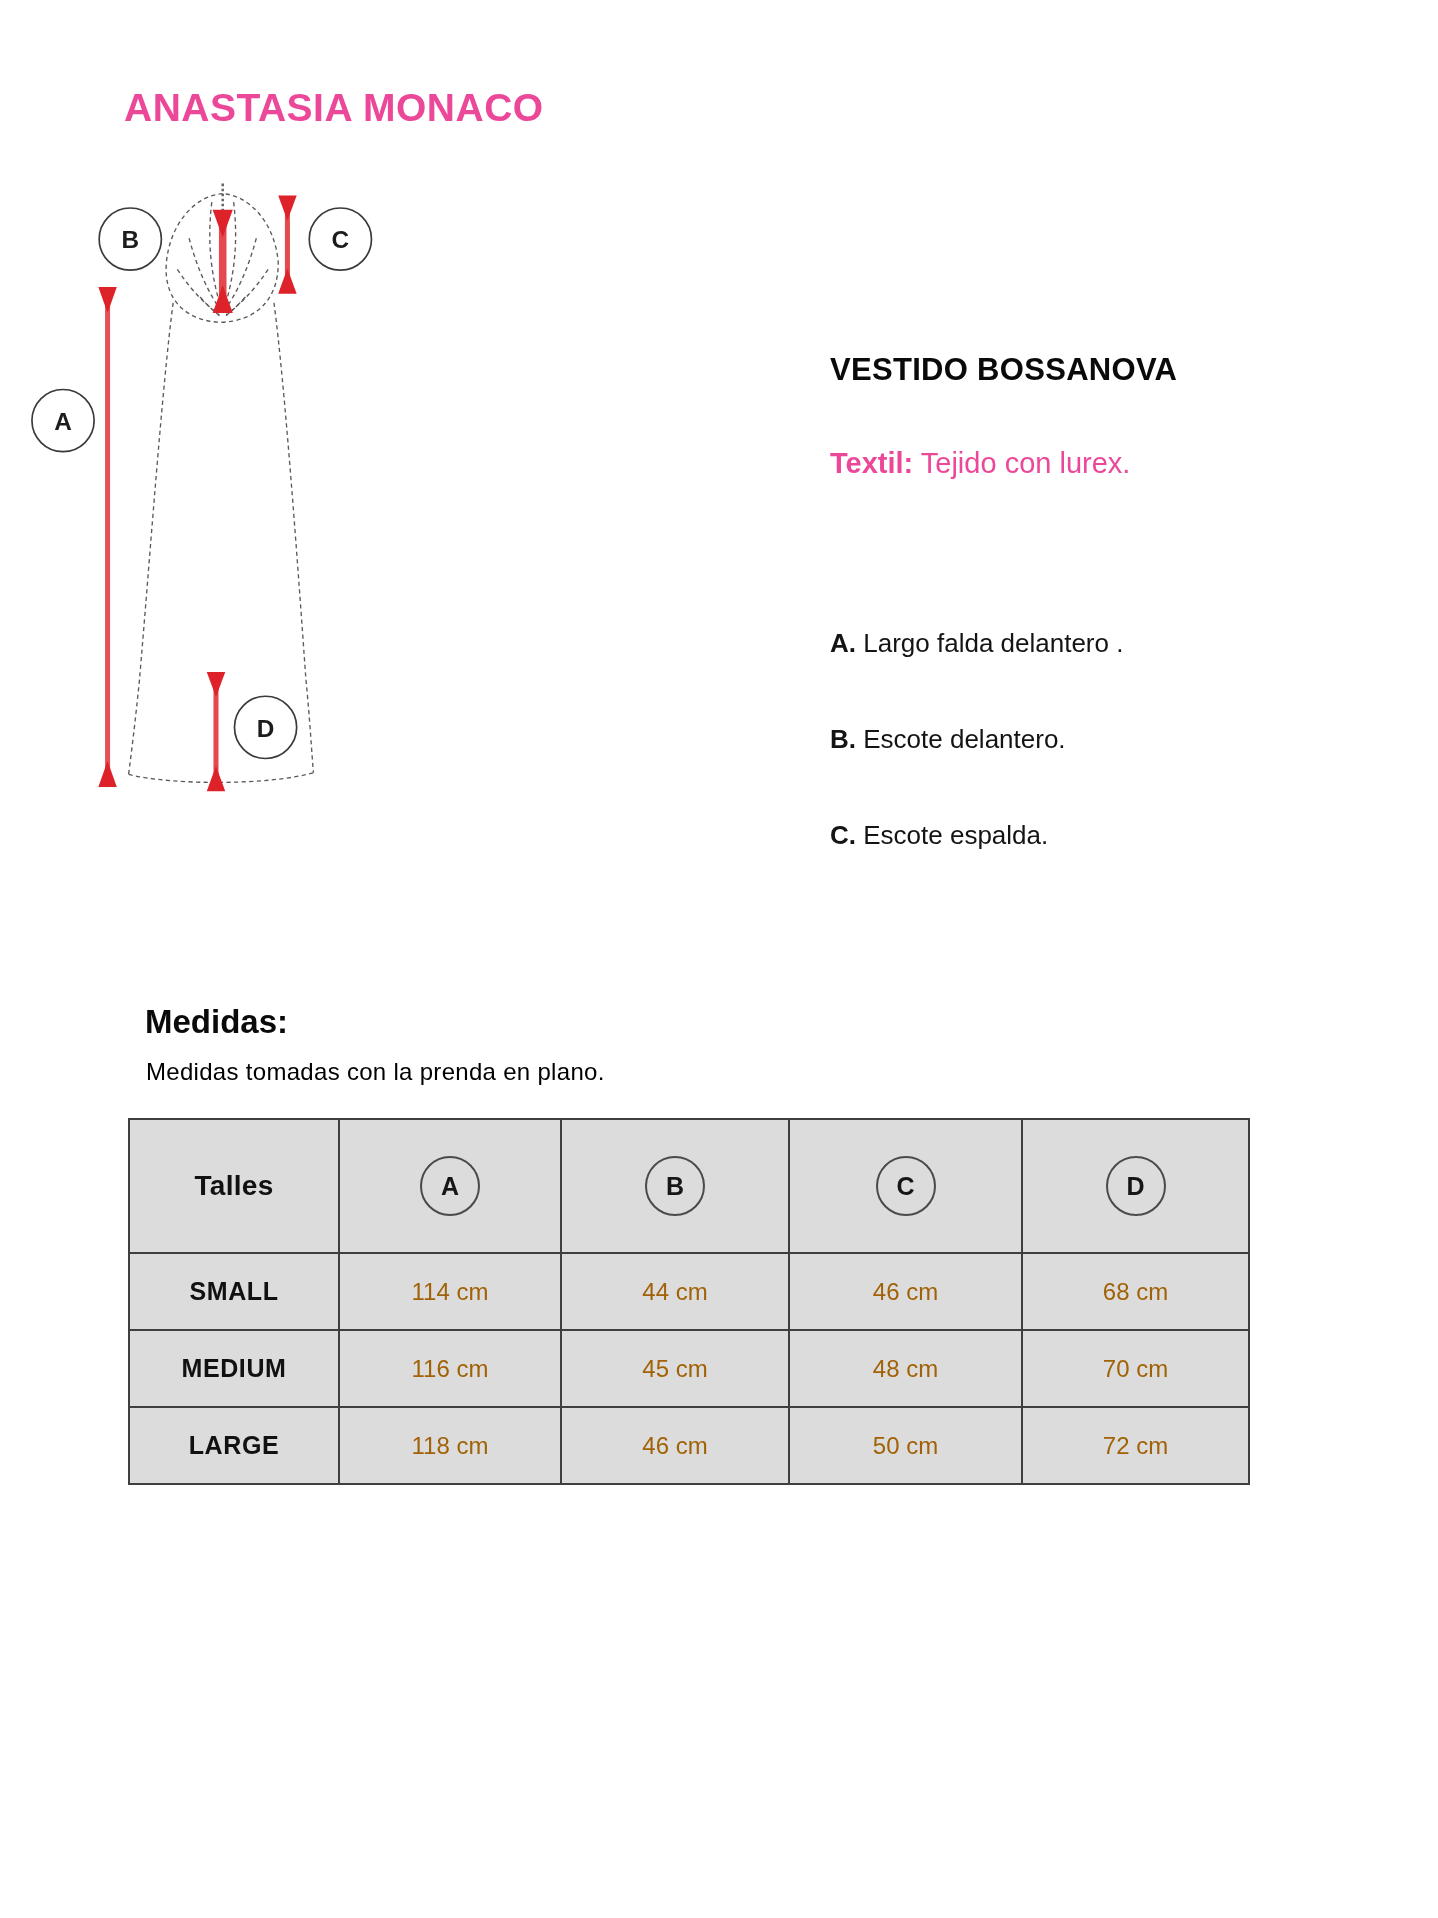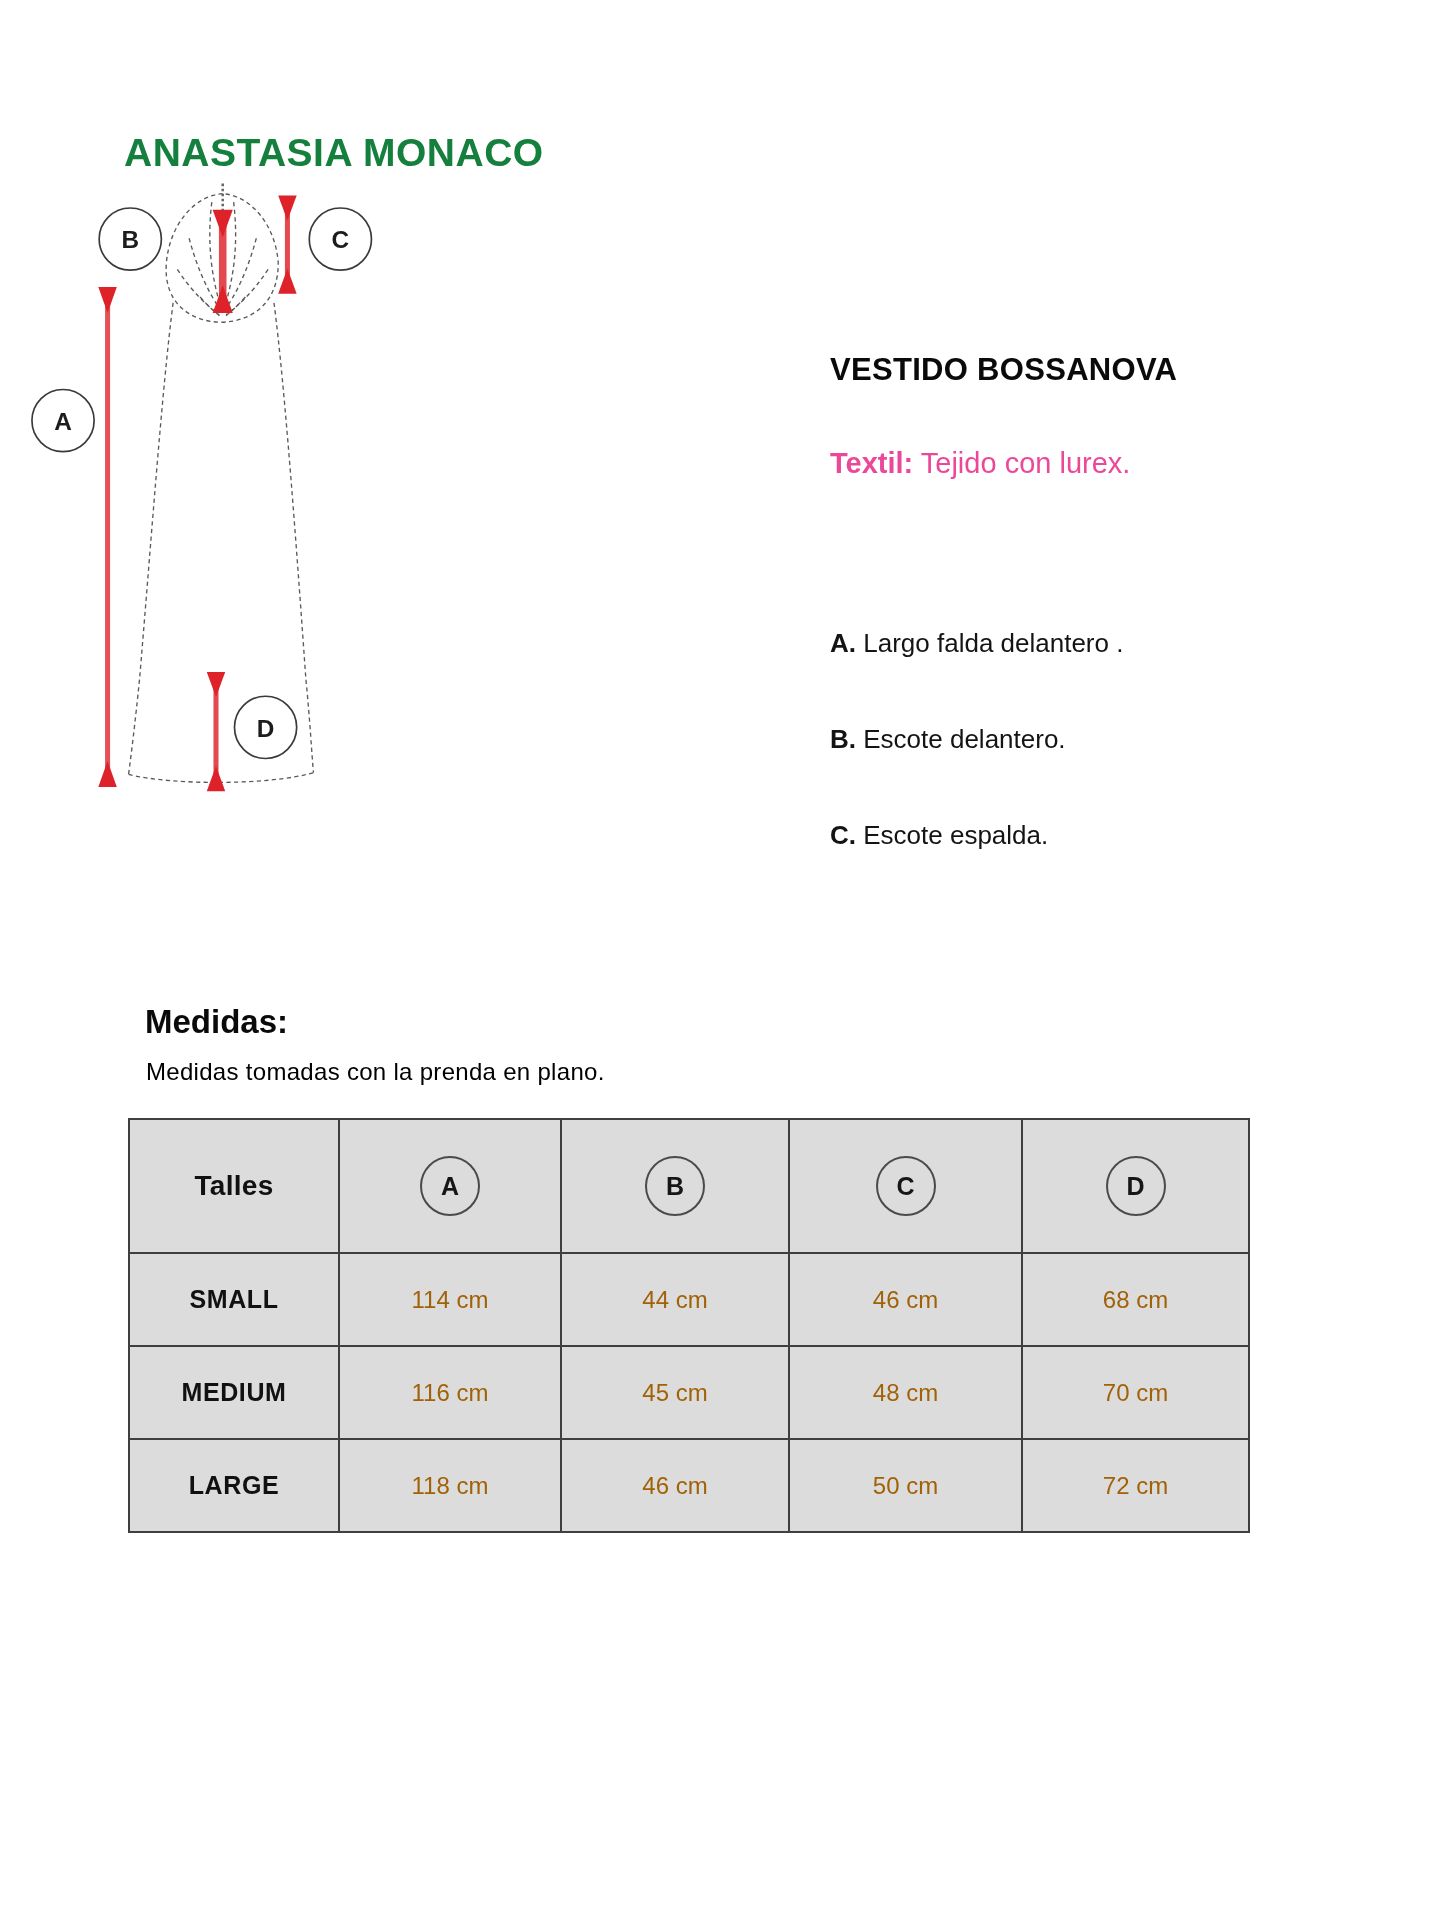--- a/index.html
+++ b/index.html
@@ -3,21 +3,21 @@
 <meta charset="utf-8">
 <style>
   html,body{margin:0;padding:0;}
   body{
     width:1438px;height:1918px;position:relative;background:#ffffff;
     font-family:"Liberation Sans","DejaVu Sans",sans-serif;color:#111;
     overflow:hidden;
   }
   .abs{position:absolute;}
   .brand-title{
-    left:124px;top:86px;font-size:39px;font-weight:bold;letter-spacing:0.5px;color:#15803d;margin-top:45px;
+    left:124px;top:86px;font-size:39px;font-weight:bold;letter-spacing:0.5px;color:#ec4899;
   }
   .product-name{
     left:830px;top:352px;font-size:31px;font-weight:bold;color:#0a0a0a;letter-spacing:0.3px;
   }
   .textile-line{
     left:830px;top:447px;font-size:29px;color:#ec4899;
   }
   .textile-line b{font-weight:bold;}
   .legend{
     left:830px;top:585px;font-size:26px;color:#141414;
@@ -32,21 +32,21 @@
   }
   table.sizes{
     position:absolute;left:128px;top:1118px;border-collapse:collapse;
     table-layout:fixed;width:1120px;
   }
   table.sizes td,table.sizes th{
     border:2px solid #3f3f3f;background:#dcdcdc;text-align:center;vertical-align:middle;
     padding:16px;color:#111;
   }
   tr.hdr{height:134px;}
-  tr.datarow{height:93px;}
+  tr.datarow{height:77px;}
   .talles-label{font-size:28px;font-weight:bold;letter-spacing:0.3px;}
   .col-circle{
     display:inline-flex;width:56px;height:56px;border:2px solid #4a4a4a;border-radius:50%;
     align-items:center;justify-content:center;font-size:25px;font-weight:bold;color:#161616;
   }
   .size-name{font-size:25px;font-weight:bold;letter-spacing:0.6px;}
   .cell-value{font-size:24px;font-weight:normal;color:#a16207;}
   svg text{font-family:"Liberation Sans","DejaVu Sans",sans-serif;}
 </style>
 </head>

